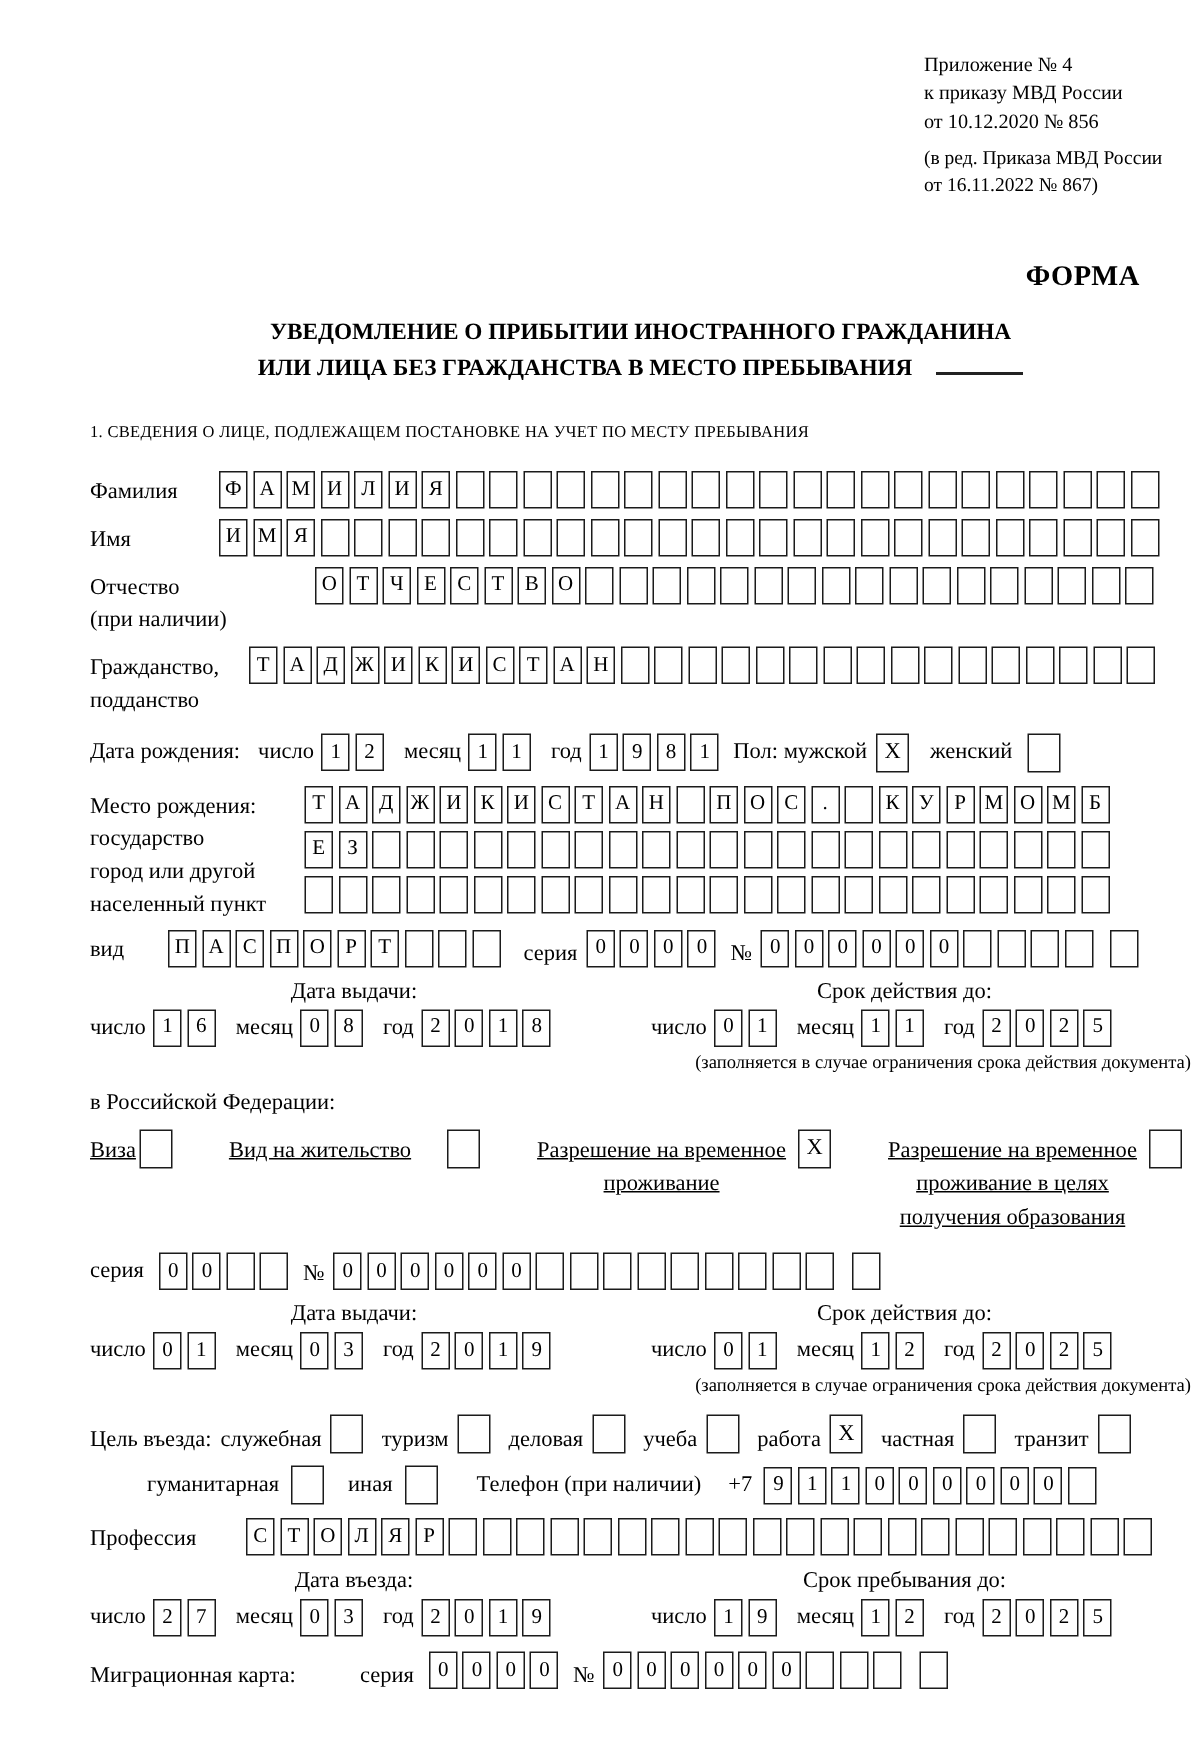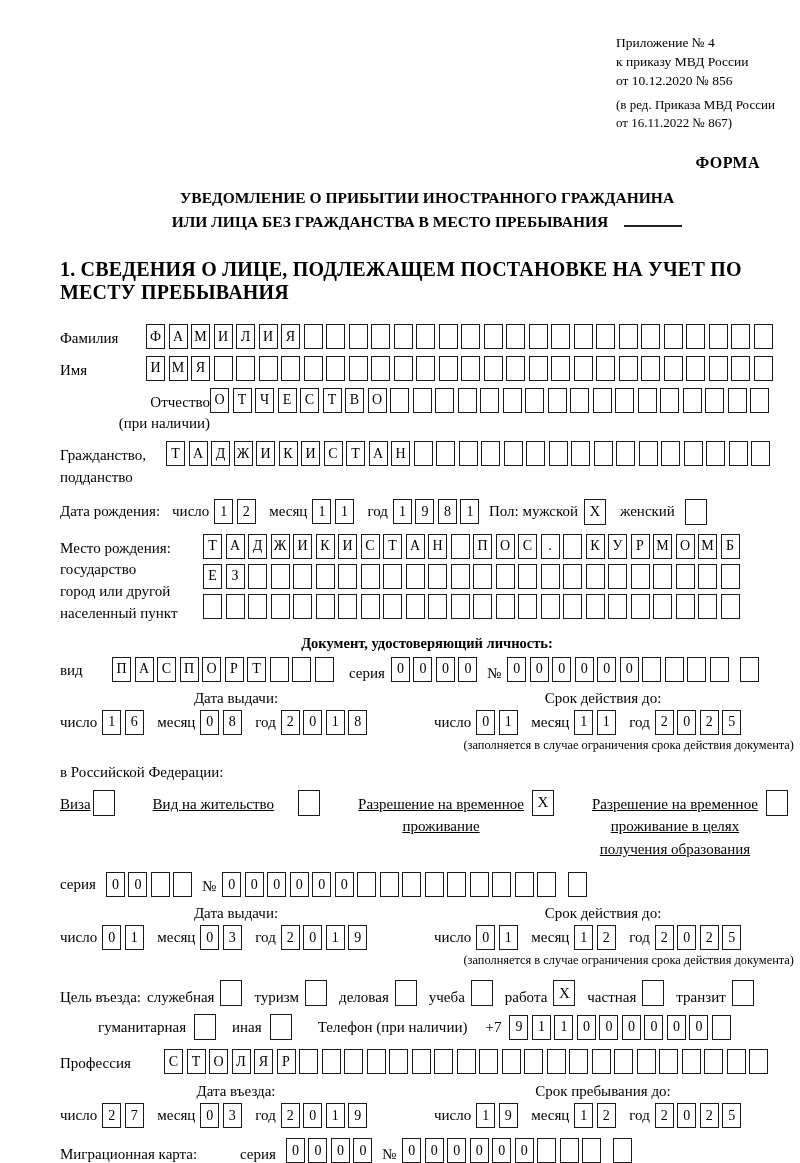--- a/index.html
+++ b/index.html
@@ -8,44 +8,44 @@
     width:800px; height:1163px; overflow:hidden;
     background:#ffffff; color:#000;
     font-family:"Liberation Serif","DejaVu Serif",serif;
     font-size:15px;
   }
   .page { padding:34px 6px 0 60px; }
 
   .hdr { margin-left:556px; font-size:13.5px; line-height:1.4; }
   .hdr .amend { margin-top:5px; font-size:13px; }
 
-  .forma { text-align:right; padding-right:34px; font-weight:bold; font-size:16px; margin-top:22px; letter-spacing:.4px; }
+  .forma { text-align:right; padding-right:34px; font-weight:bold; font-size:19px; margin-top:42px; letter-spacing:.4px; }
 
   .title { text-align:center; font-weight:bold; font-size:15.5px; margin-top:14px; line-height:1.55; }
   .title .u { display:inline-block; width:58px; border-bottom:2.4px solid #222; margin-left:16px; height:14px; }
 
-  .sec { font-weight:bold; font-size:20px; margin-top:24px; letter-spacing:.2px; }
+  .sec { font-weight:normal; font-size:11px; margin-top:24px; letter-spacing:.2px; }
 
   .frow { display:flex; align-items:flex-start; margin-top:6px; }
   .lbl { flex-shrink:0; padding-top:4px; line-height:1.45; }
   .cells { display:flex; flex-shrink:0; }
   .cell {
     width:19px; height:25px; border:1.7px solid #1b1b1b; margin-right:3.5px;
     display:inline-flex; align-items:center; justify-content:center;
     font-size:14px; flex-shrink:0; background:#fff;
   }
   .cell.gap-left { margin-left:8px; }
   .cbox {
     width:22px; height:26px; border:1.7px solid #1b1b1b;
     display:inline-flex; align-items:center; justify-content:center;
     font-size:15px; flex-shrink:0; background:#fff;
   }
 
   .w-sur { width:86px; }
-  .w-pat { width:150px;text-align:right; }
+  .w-pat { width:150px; }
   .w-cit { width:106px; }
   .w-bp  { width:143px; }
   .w-vid { width:52px; }
   .w-mig { width:150px; }
   .w-pro { width:104px; }
 
   .stack > .cells { margin-bottom:5px; }
 
   .dochead { text-align:center; font-weight:bold; font-size:14.5px; margin-top:10px; }
 
@@ -341,21 +341,20 @@
           <span class="cell"></span>
           <span class="cell"></span>
           <span class="cell"></span>
           <span class="cell"></span>
           <span class="cell"></span>
           <span class="cell"></span>
         </span>
     </span>
   </div>
 
-  <div class="dochead">Документ, удостоверяющий личность:</div>
 
   <div class="frow" style="align-items:flex-end; margin-top:5px">
     <span class="lbl w-vid" style="padding-top:0">вид</span>
     <span class="cells">
         <span class="cell">П</span>
         <span class="cell">А</span>
         <span class="cell">С</span>
         <span class="cell">П</span>
         <span class="cell">О</span>
         <span class="cell">Р</span>

